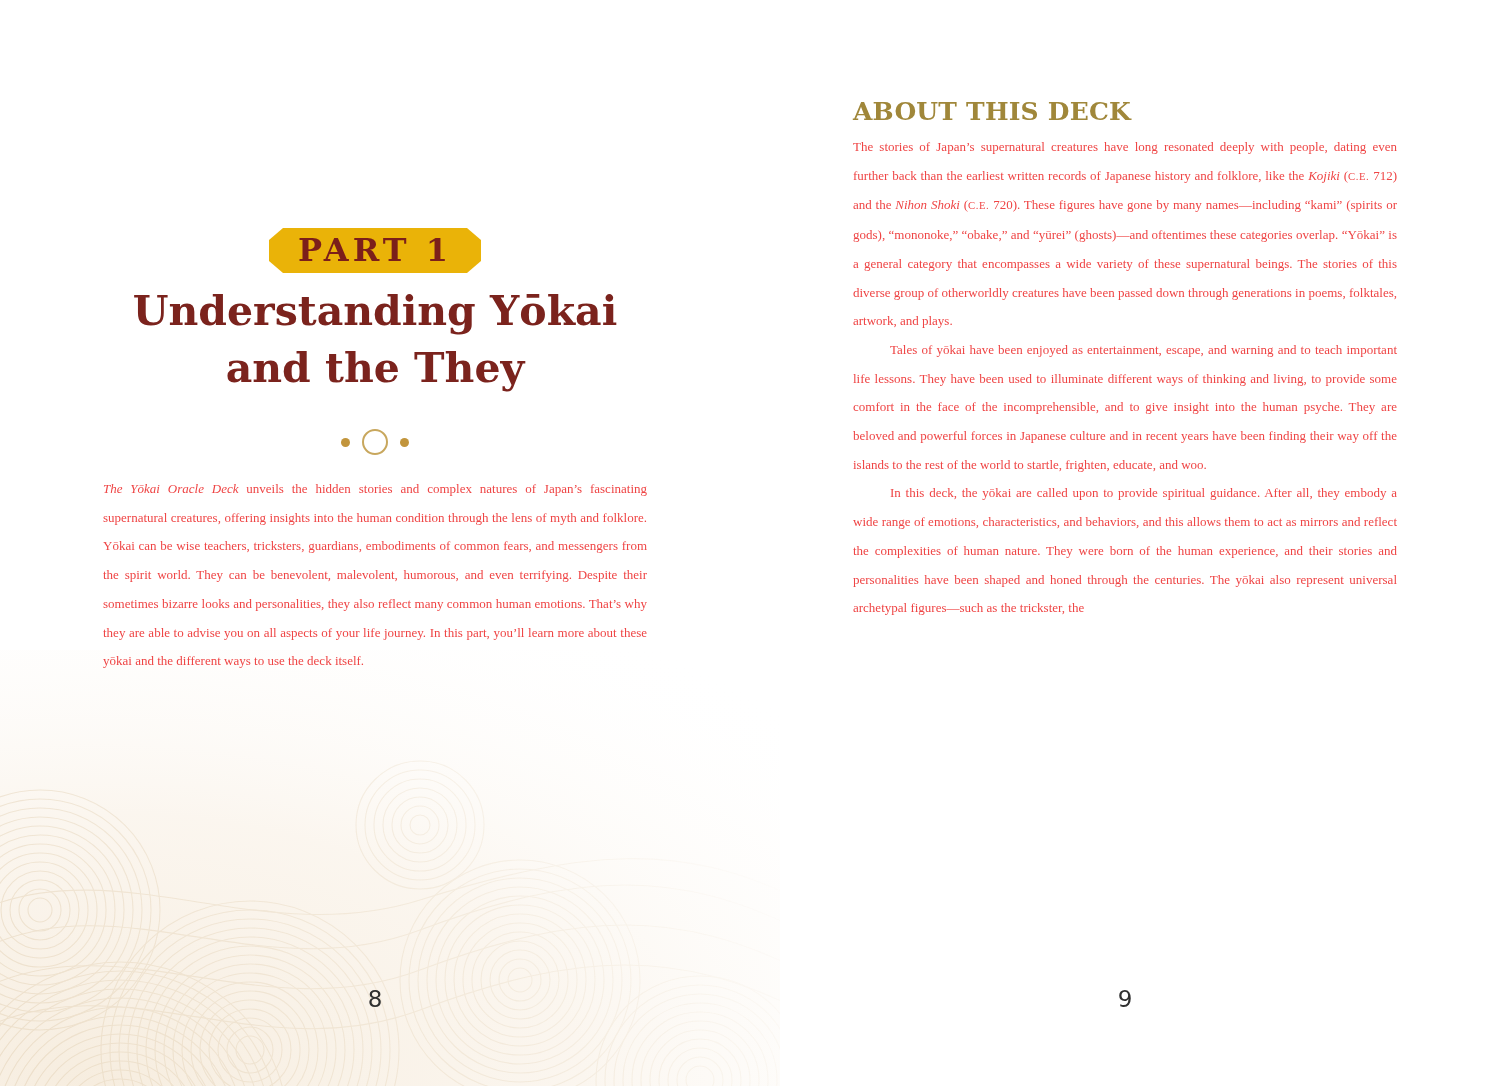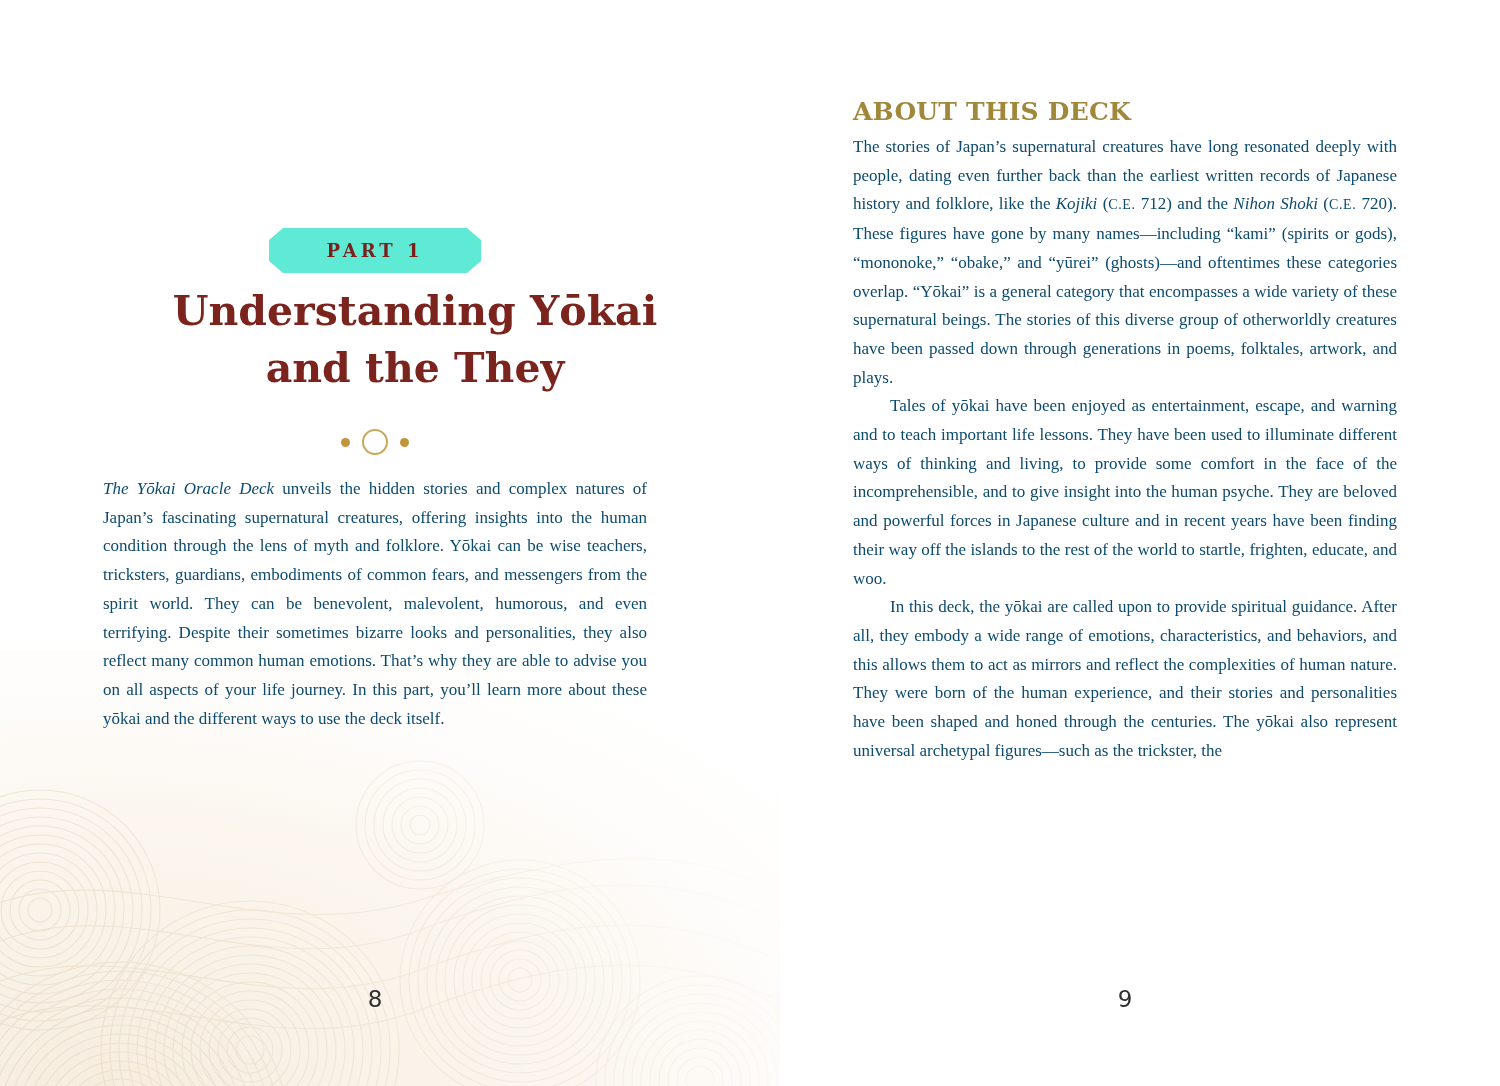--- a/index.html
+++ b/index.html
@@ -33,67 +33,66 @@
     position: absolute;
     left: 103px; width: 544px;
   }
 
   
   .part-badge {
     position: absolute;
     top: 228px; left: 50%;
     transform: translateX(-50%);
     width: 212px; height: 45px;
-    background: #5eead4;
+    background: #eab308;
     clip-path: polygon(14px 0, calc(100% - 14px) 0, 100% 12px,
                        100% calc(100% - 12px), calc(100% - 14px) 100%,
                        14px 100%, 0 calc(100% - 12px), 0 12px);
     text-align: center;
     line-height: 45px;
     font-family: "DejaVu Serif", serif;
     font-weight: bold;
-    font-size: 18px;
+    font-size: 32px;
     letter-spacing: 4px;
     color: #7B1F1A;
   }
   .book-title {
     position: absolute;
     top: 283px; left: 0; width: 750px;
     margin: 0;
     text-align: center;
     font-family: "DejaVu Serif", serif;
     font-weight: bold;
     font-size: 41px;
     line-height: 57px;
     color: #7B231D;
-    padding-left: 40px;
   }
   .book-title .line { display: block; }
   .ornament {
     position: absolute;
     top: 429px; left: 0; width: 750px;
     display: flex; justify-content: center; align-items: center;
     gap: 12px;
   }
   .orn-dot {
     width: 9px; height: 9px; border-radius: 50%;
     background: #C2953C;
   }
   .orn-ring {
     width: 22px; height: 22px; border-radius: 50%;
     border: 2px solid #C8A75D;
     background: transparent;
   }
 
   
   .body-copy {
-    font-size: 17px;
+    font-size: 13px;
     line-height: 28.7px;
     text-align: justify;
-    color: #0c4a6e;
+    color: #ef4444;
   }
   .body-copy p { margin: 0; }
   .body-copy p + p { text-indent: 37px; }
   .seg-i { font-style: italic; }
   .seg-sc { font-size: 0.82em; letter-spacing: 0.6px; }
 
   .intro-copy { top: 475px; }
   .right-copy { top: 133px; }
 
   .section-heading {

